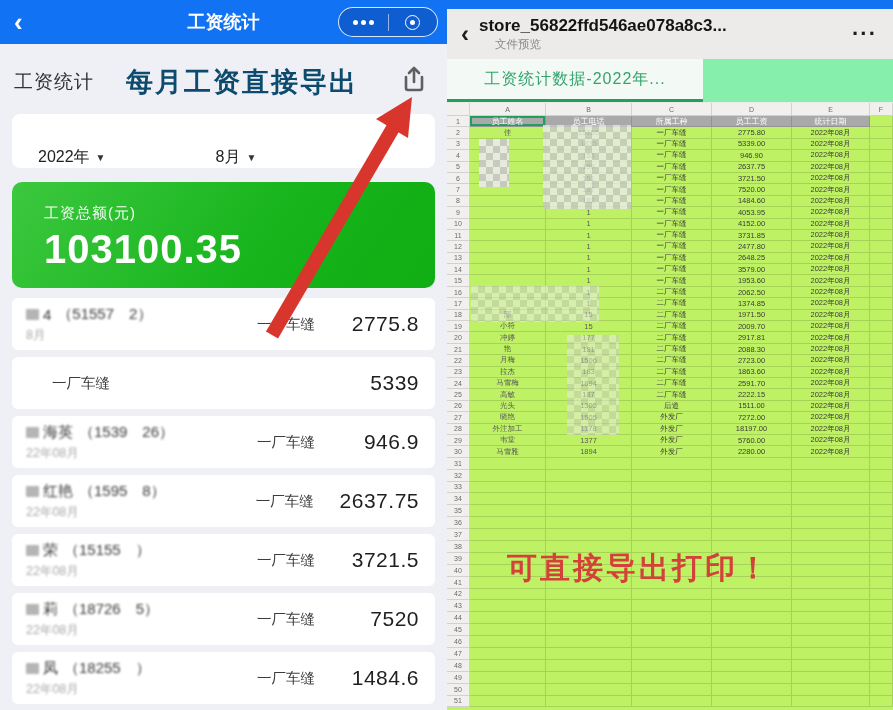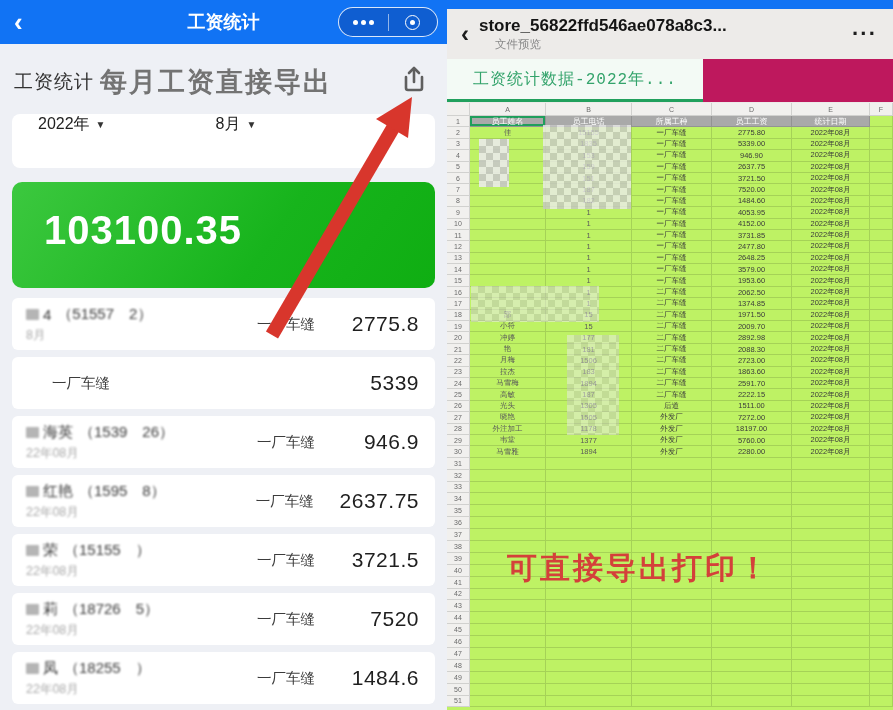--- a/index.html
+++ b/index.html
@@ -16,25 +16,25 @@
              background:rgba(10,40,120,.28); border-radius:16px; display:flex; align-items:center; z-index:2; }
   .cap-half { flex:1; display:flex; align-items:center; justify-content:center; gap:3px; }
   .cap-div { width:1px; height:17px; background:rgba(255,255,255,.55); }
   .dot { width:4px; height:4px; border-radius:50%; background:#fff; }
   .dot.big { width:5px; height:5px; }
   .ring { width:15px; height:15px; border:1.6px solid #fff; border-radius:50%; display:flex; align-items:center; justify-content:center; }
   .ring i { width:5px; height:5px; background:#fff; border-radius:50%; }
 
   .l-titlebar { display:flex; align-items:center; padding:20px 14px 6px 14px; }
   .l-page-title { font-size:19px; color:#323232; letter-spacing:1px; }
-  .l-annot { color:#737373; font-weight:bold; font-size:27px; letter-spacing:2px; margin-left:6px; white-space:nowrap; }
+  .l-annot { color:#0c4a6e; font-weight:bold; font-size:27px; letter-spacing:2px; margin-left:32px; white-space:nowrap; }
   .share-ic { margin-left:auto; margin-right:4px; }
 
   .filter-card { background:#fff; border-radius:8px; margin:8px 12px 0 12px; height:54px;
-                 display:flex; align-items:flex-start; padding-left:26px; gap:110px; }
+                 display:flex; align-items:flex-end; padding-left:26px; gap:110px; }
   .filter-item { font-size:16px; color:#222; display:flex; align-items:center; gap:6px; }
   .caret { font-size:10px; color:#333; }
 
   .summary-card { margin:14px 12px 0 12px; height:106px; border-radius:10px; color:#fff;
                   background:linear-gradient(125deg,#3cc83f 0%,#17b41c 60%,#0fae12 100%);
                   padding:22px 0 0 32px; }
   .summary-label { font-size:15px; opacity:.95; letter-spacing:1px; }
   .summary-value { font-size:40px; font-weight:bold; margin-top:4px; letter-spacing:1px; }
 
   .list { margin:10px 12px 0 12px; }
@@ -55,21 +55,21 @@
   .right { position:relative; width:446px; height:710px; background:#fff; overflow:hidden; }
   .r-bluestrip { height:9px; background:#1173f4; }
   .r-header { height:50px; background:#edebe9; display:flex; align-items:center; padding:0 12px; }
   .r-back { font-size:24px; color:#1d1d1d; font-weight:bold; padding:0 10px 0 2px; }
   .r-titles { overflow:hidden; }
   .r-title { font-size:17px; font-weight:bold; color:#141414; white-space:nowrap; overflow:hidden;
              text-overflow:ellipsis; max-width:330px; }
   .r-sub { font-size:11.5px; color:#8a8a8a; margin-top:1px;margin-left:16px; }
   .r-more { margin-left:auto; font-size:22px; color:#1d1d1d; font-weight:bold; letter-spacing:1px; padding-right:4px; }
 
-  .r-tabbar { height:44px; background:#be185d; display:flex; border-bottom:1px solid #eceae8;font-family:Liberation Mono, monospace; }
+  .r-tabbar { height:44px; background:#86efac; display:flex; border-bottom:1px solid #eceae8; }
   .r-tab { width:256px; height:100%; background:#f3faf5; color:#33a36b; font-size:16px;
            display:flex; align-items:center; justify-content:center; letter-spacing:1px;
            border-bottom:3px solid #21a05d; }
 
   .sheet { position:relative; width:446px; height:607px; background:#bef264; }
   .grid { display:grid; grid-template-columns:23px 76px 86px 80px 80px 78px 1fr;
           grid-template-rows:13px repeat(30,11.4px) repeat(21,11.9px); }
   .c { border-right:1px solid rgba(0,0,0,.13); border-bottom:1px solid rgba(0,0,0,.13);
        display:flex; align-items:center; justify-content:center; overflow:hidden; }
   .hd { background:#f1f0ee; color:#6a6a6a; font-size:7px; }
@@ -129,20 +129,21 @@
         <span>2022年</span>
           <span class="caret">▼</span>
       </span>
       <span class="filter-item">
         <span>8月</span>
           <span class="caret">▼</span>
       </span>
     </div>
 
     <div class="summary-card">
+      <div class="summary-label">工资总额(元)</div>
       <div class="summary-value">103100.35</div>
     </div>
 
     <div class="list">
 
         <div class="lrow">
           <div class="lrow-left">
             <div class="lrow-name">
               <span class="mos"></span>
               <span class="blur">4</span>
@@ -385,21 +386,21 @@
           <div class="c td fz">小符</div>
           <div class="c td fz">15</div>
           <div class="c td">二厂车缝</div>
           <div class="c td">2009.70</div>
           <div class="c td">2022年08月</div>
           <div class="c td"></div>
           <div class="c hd">20</div>
           <div class="c td fz">冲婷</div>
           <div class="c td fz">177</div>
           <div class="c td">二厂车缝</div>
-          <div class="c td">2892.98</div>
+          <div class="c td">2917.81</div>
           <div class="c td">2022年08月</div>
           <div class="c td"></div>
           <div class="c hd">21</div>
           <div class="c td fz">艳</div>
           <div class="c td fz">181</div>
           <div class="c td">二厂车缝</div>
           <div class="c td">2088.30</div>
           <div class="c td">2022年08月</div>
           <div class="c td"></div>
           <div class="c hd">22</div>

